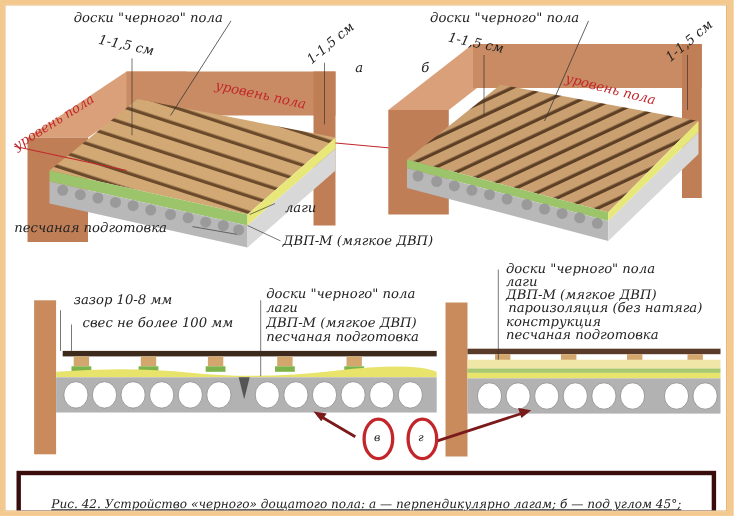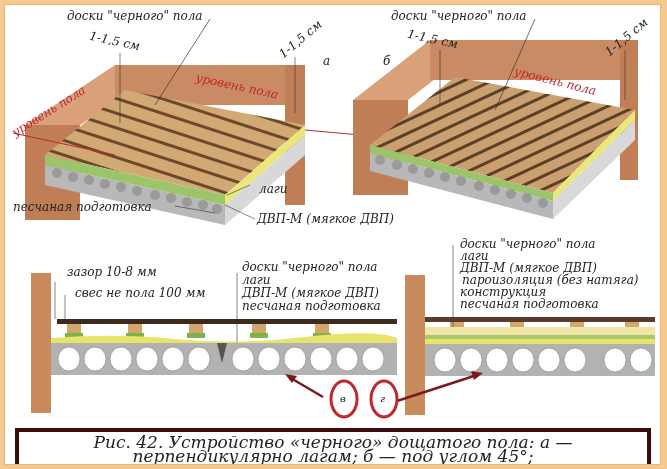--- a/index.html
+++ b/index.html
@@ -1,21 +1,21 @@
 <!DOCTYPE html>
 <html><head>
 <meta charset="utf-8">
 <style>
   html,body{margin:0;padding:0;}
   body{width:667px;height:469px;background:#f3c98f;font-family:"DejaVu Serif",serif;}
   .frame{position:absolute;left:4px;top:4px;width:655px;height:459px;background:#fff;border:1px solid #e9b877;overflow:hidden;}
   svg{position:absolute;left:0;top:0;}
   .lbl{position:absolute;font-family:"DejaVu Serif",serif;font-style:italic;font-size:12px;color:#222;white-space:nowrap;line-height:13px;}
   .red{color:#c2262a;}
-  .caption{position:absolute;left:10px;top:423px;width:636px;height:40px;border:4px solid #3a0c0c;background:#fff;box-sizing:border-box;text-align:center;font-family:"DejaVu Serif",serif;font-style:italic;font-size:17px;line-height:14px;color:#222;padding-top:3px;}
+  .caption{position:absolute;left:10px;top:423px;width:636px;height:40px;border:4px solid #3a0c0c;background:#fff;box-sizing:border-box;text-align:center;font-family:"DejaVu Serif",serif;font-style:italic;font-size:11px;line-height:14px;color:#222;padding-top:20px;text-decoration:underline;}
 </style>
 </head>
 <body>
 
 <div class="frame">
   <svg width="655" height="459" viewBox="0 0 655 459">
     <defs>
       <pattern id="boardsA" width="14" height="14" patternUnits="userSpaceOnUse" patternTransform="rotate(18)">
         <rect width="14" height="14" fill="#d2a874"></rect>
         <rect y="11" width="14" height="3" fill="#6b4a2b"></rect>
@@ -172,21 +172,21 @@
   <div class="lbl" style="left:8px;top:196px;">песчаная подготовка</div>
   <div class="lbl" style="left:252px;top:208px;">ДВП-М (мягкое ДВП)</div>
 
   <div class="lbl" style="left:386px;top:5px;">доски "черного" пола</div>
   <div class="lbl" style="left:402px;top:28px;transform:rotate(12deg);">1-1,5 см</div>
   <div class="lbl" style="left:596px;top:26px;transform:rotate(-40deg);">1-1,5 см</div>
   <div class="lbl" style="left:378px;top:50px;">б</div>
   <div class="lbl red" style="left:508px;top:70px;transform:rotate(14deg);">уровень пола</div>
 
   <div class="lbl" style="left:62px;top:261px;">зазор 10-8 мм</div>
-  <div class="lbl" style="left:70px;top:282px;">свес не пола 100 мм</div>
+  <div class="lbl" style="left:70px;top:282px;">свес не более 100 мм</div>
   <div class="lbl" style="left:237px;top:256px;">доски "черного" пола</div>
   <div class="lbl" style="left:237px;top:269px;">лаги</div>
   <div class="lbl" style="left:237px;top:282px;">ДВП-М (мягкое ДВП)</div>
   <div class="lbl" style="left:237px;top:295px;">песчаная подготовка</div>
 
   <div class="lbl" style="left:455px;top:233px;">доски "черного" пола</div>
   <div class="lbl" style="left:455px;top:245px;">лаги</div>
   <div class="lbl" style="left:455px;top:257px;">ДВП-М (мягкое ДВП)</div>
   <div class="lbl" style="left:457px;top:269px;">пароизоляция (без натяга)</div>
   <div class="lbl" style="left:455px;top:281px;">конструкция</div>

